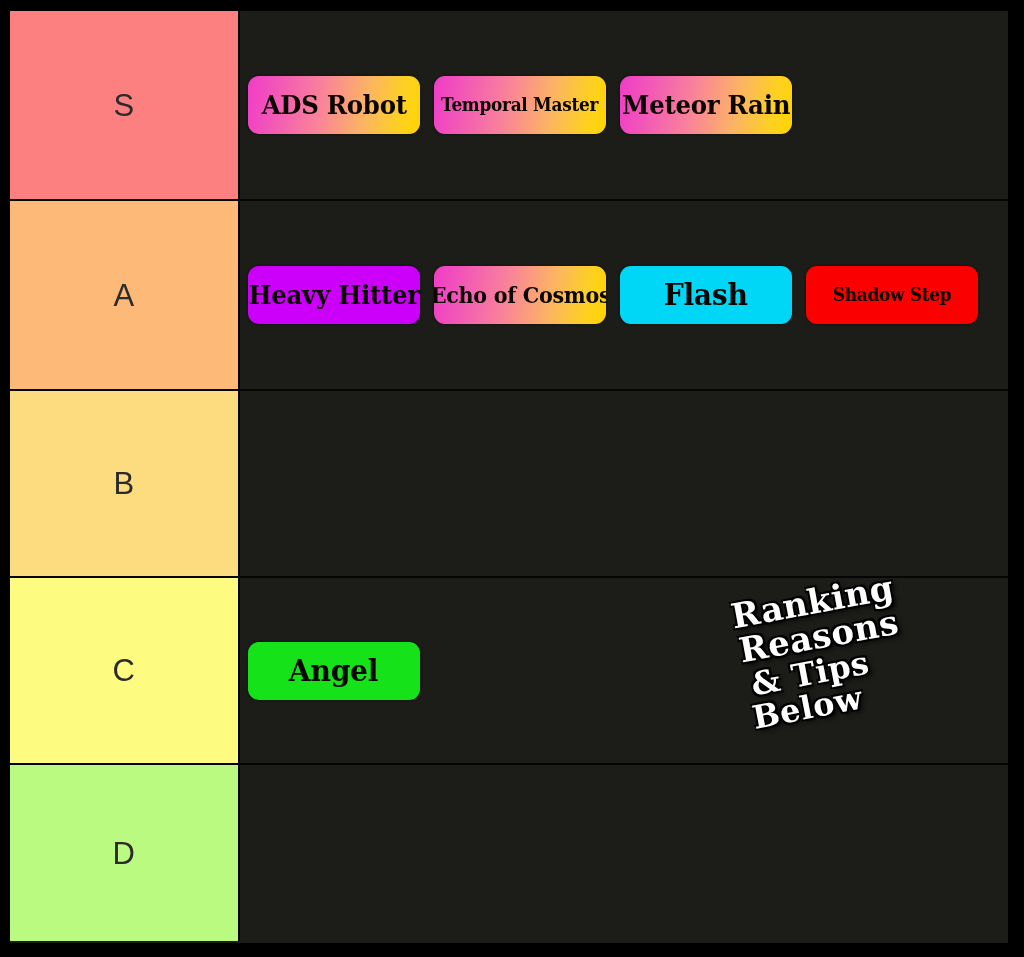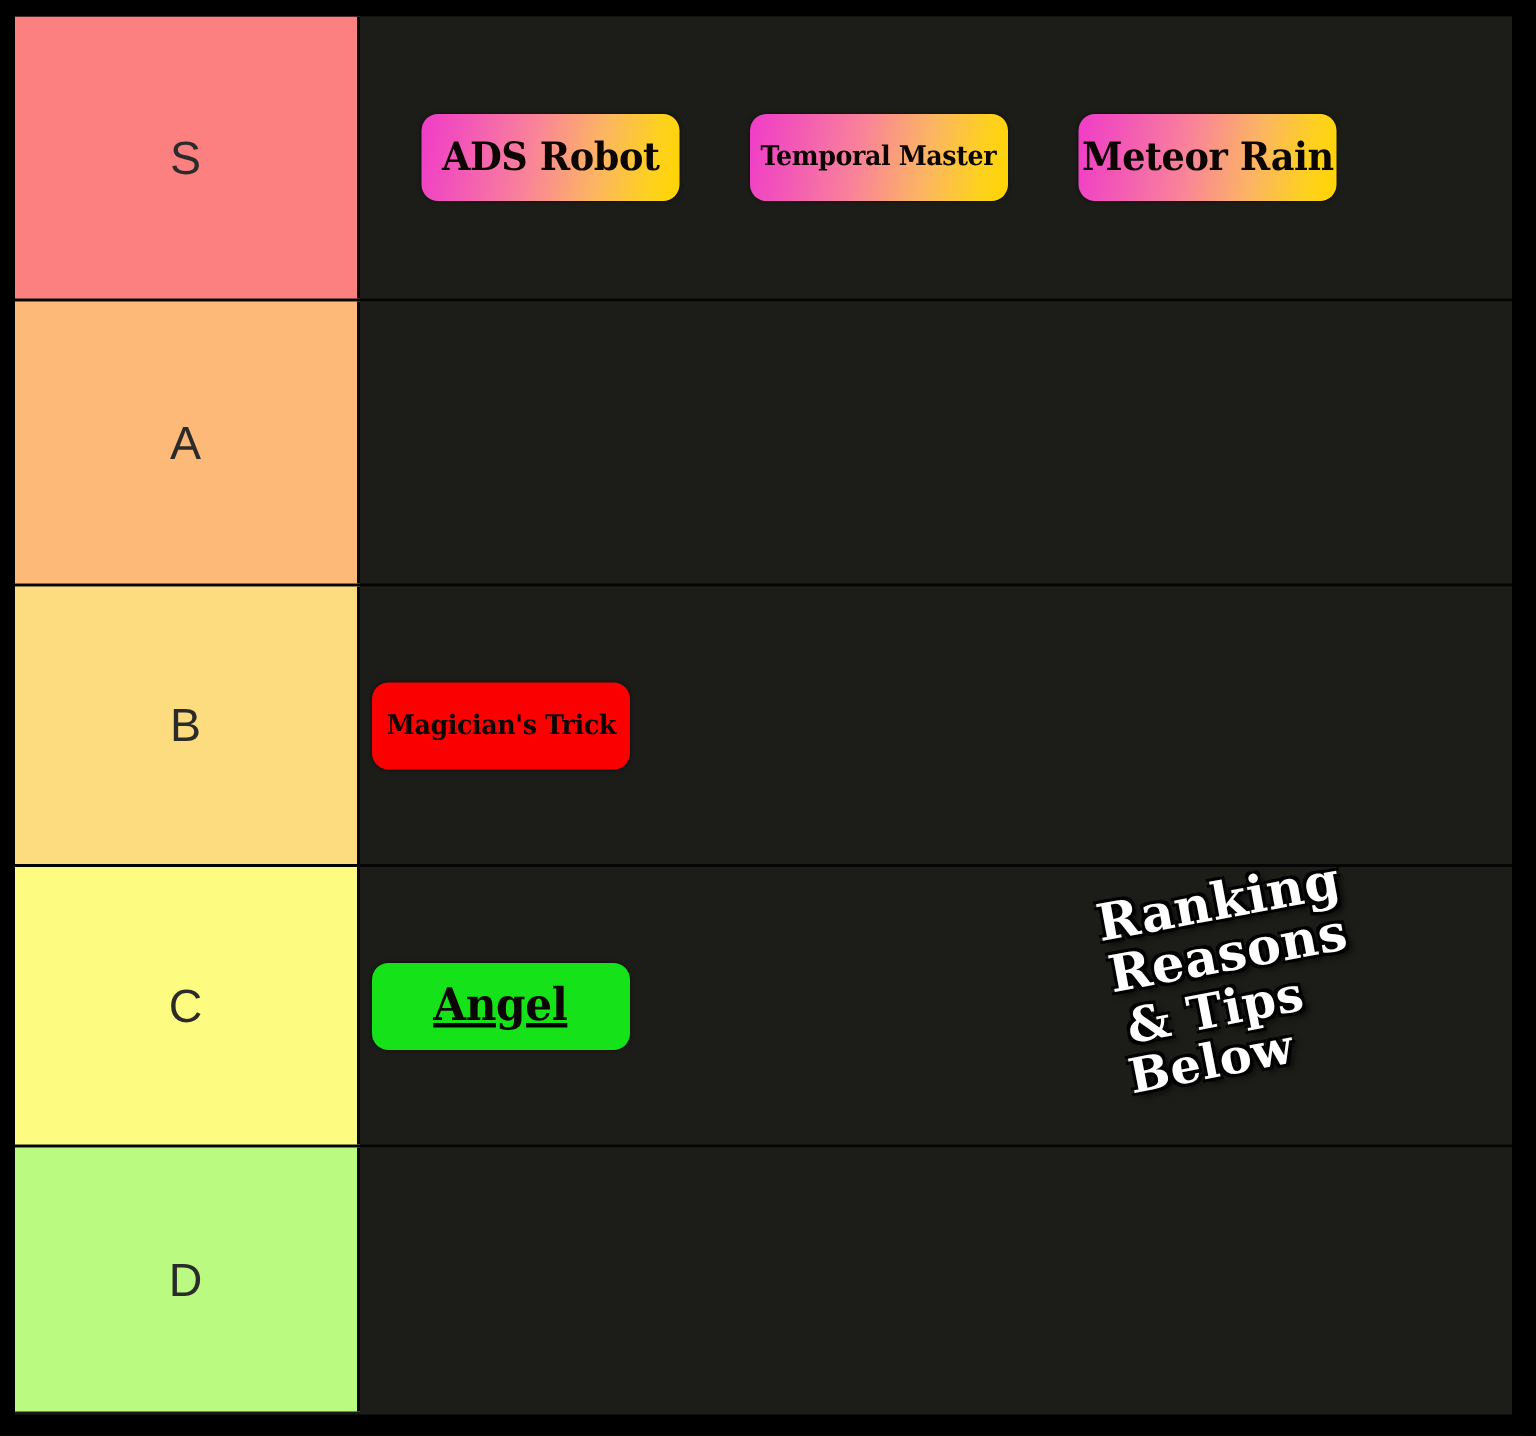--- a/index.html
+++ b/index.html
@@ -91,25 +91,25 @@
     letter-spacing: -0.3px;
   }
 
   
   .sz-xl .item-label { font-size: 30px; }
   .sz-lg .item-label { font-size: 26px; }
   .sz-md .item-label { font-size: 22px; }
   .sz-sm .item-label { font-size: 18px; }
 
   
-  .fill-gradient  { background: linear-gradient(100deg, #f03cc8 0%, #f255b8 16%, #f9829a 42%, #fcb562 68%, #fdd11f 88%, #ffd400 100%); margin-left: 33px; }
+  .fill-gradient  { background: linear-gradient(100deg, #f03cc8 0%, #f255b8 16%, #f9829a 42%, #fcb562 68%, #fdd11f 88%, #ffd400 100%); }
   .fill-magenta   { background: #cc00fa; }
   .fill-cyan      { background: #00d7f7; }
   .fill-red       { background: #fb0000; }
-  .fill-green     { background: #16e219; text-decoration: underline; }
+  .fill-green     { background: #16e219; }
 
   
   #ranking-note {
     position: absolute;
     right: 22px;
     top: 6px;
     width: 330px;
     text-align: center;
     transform: rotate(-9deg);
     pointer-events: none;
@@ -146,29 +146,40 @@
         </div>
         <div class="item-pill fill-gradient sz-lg">
           <span class="item-label">Meteor Rain</span>
         </div>
       </div>
     </div>
     <div class="tier-row" style="height: 190px;">
       <div class="tier-label-cell" style="background: rgb(252, 185, 120);">
         <span class="tier-label-text">A</span>
       </div>
+      <div class="tier-items">
+        <div class="item-pill fill-magenta sz-lg">
+          <span class="item-label">Heavy Hitter</span>
+        </div>
+        <div class="item-pill fill-gradient sz-md">
+          <span class="item-label">Echo of Cosmos</span>
+        </div>
+        <div class="item-pill fill-cyan sz-xl">
+          <span class="item-label">Flash</span>
+        </div>
+        <div class="item-pill fill-red sz-sm">
+          <span class="item-label">Shadow Step</span>
+        </div>
+      </div>
     </div>
     <div class="tier-row" style="height: 187px;">
       <div class="tier-label-cell" style="background: rgb(252, 220, 126);">
         <span class="tier-label-text">B</span>
       </div>
       <div class="tier-items">
-        <div class="item-pill fill-red sz-sm">
-          <span class="item-label">Magician's Trick</span>
-        </div>
       </div>
     </div>
     <div class="tier-row" style="height: 187px;">
       <div class="tier-label-cell" style="background: rgb(253, 252, 128);">
         <span class="tier-label-text">C</span>
       </div>
       <div class="tier-items">
         <div class="item-pill fill-green sz-xl">
           <span class="item-label">Angel</span>
         </div>

